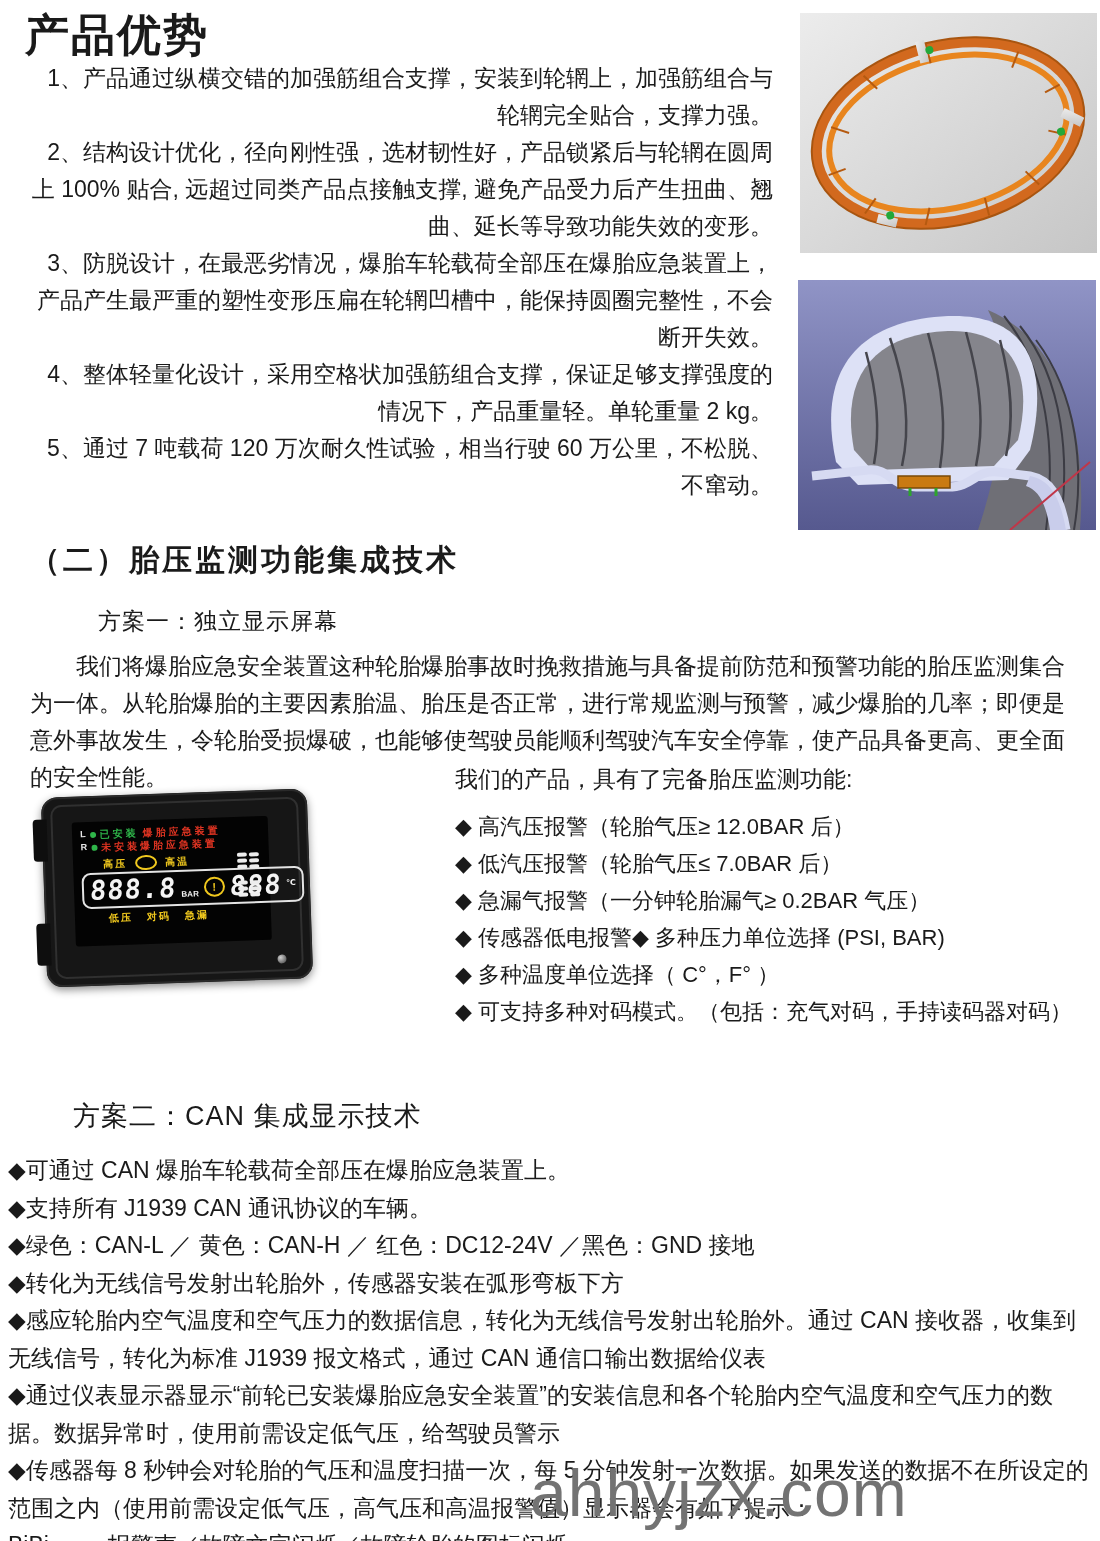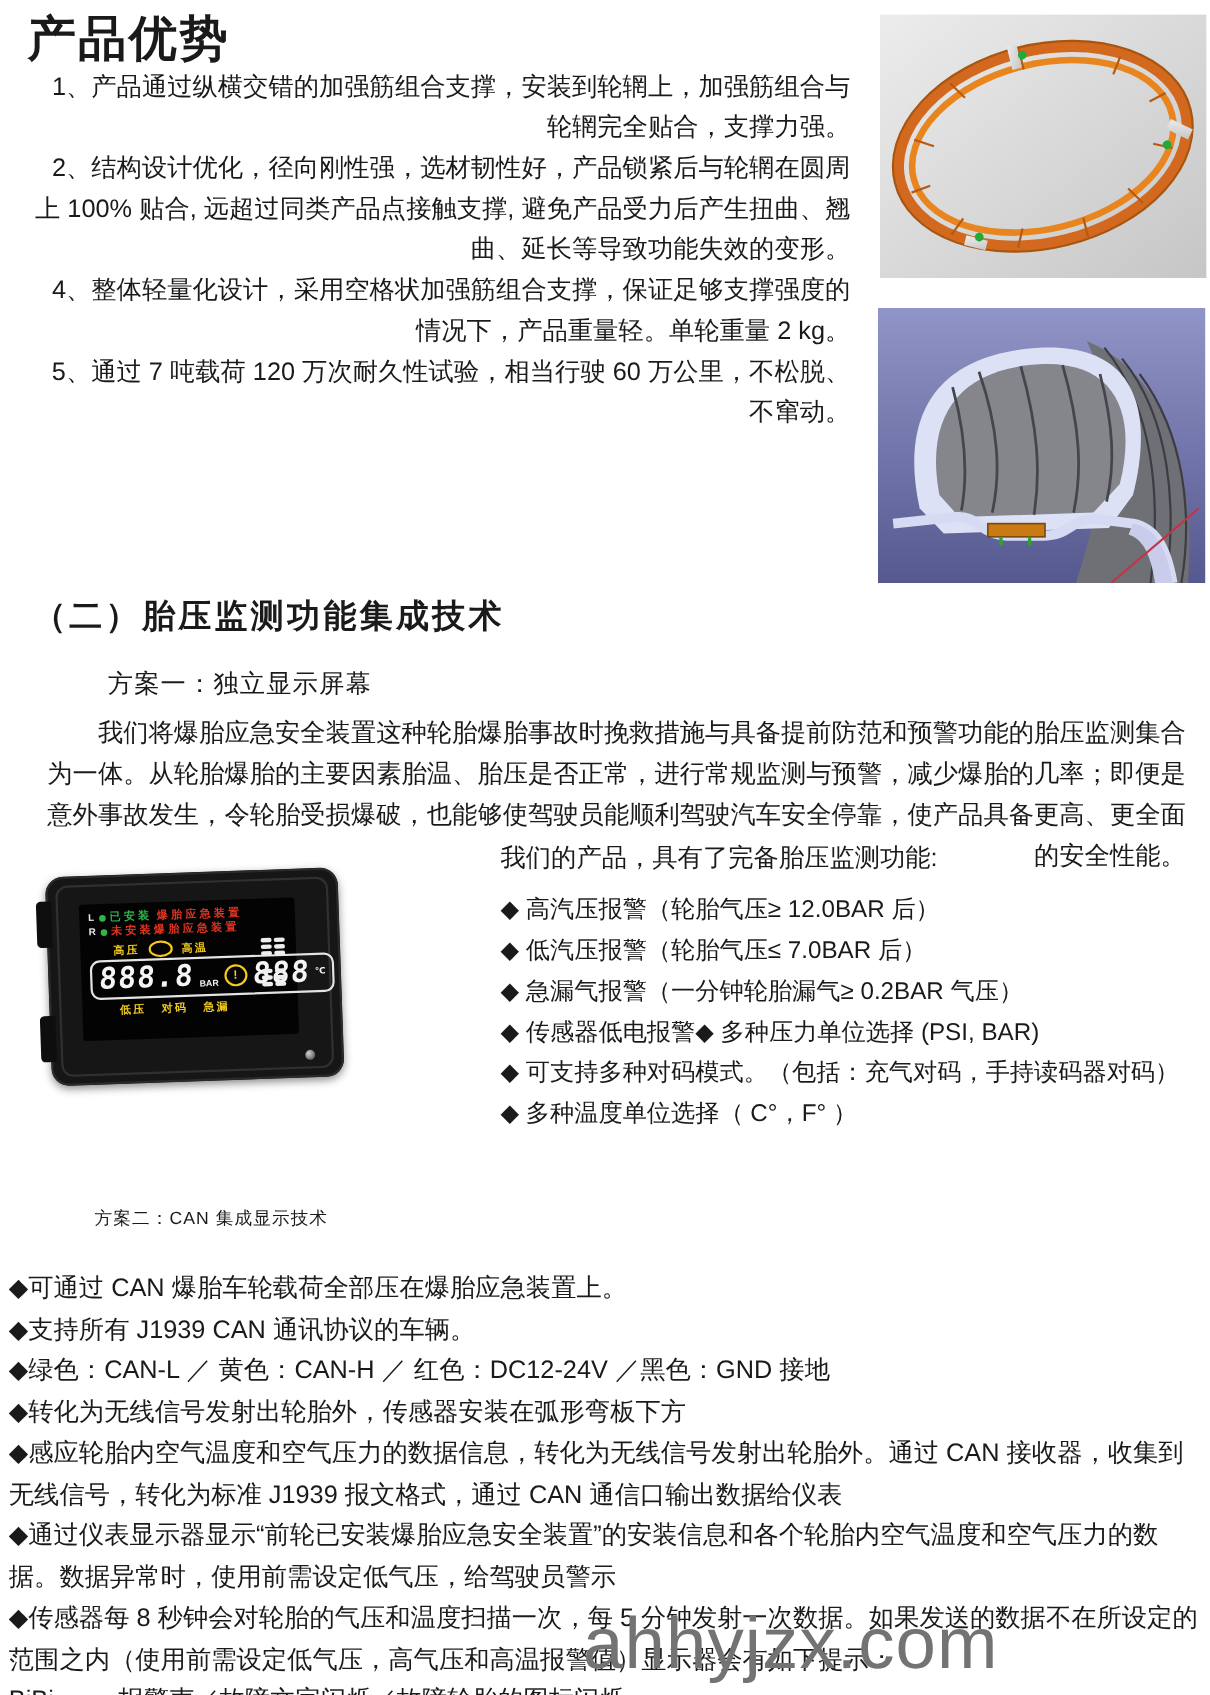--- a/index.html
+++ b/index.html
@@ -5,25 +5,25 @@
   html,body{margin:0;padding:0;background:#ffffff;}
   body{width:1100px;height:1541px;position:relative;overflow:hidden;
        font-family:"Liberation Sans","DejaVu Sans",sans-serif;color:#1a1a1a;}
   .abs{position:absolute;}
   
   .doc-title{left:25px;top:6px;font-size:44px;font-weight:700;letter-spacing:2px;}
   .adv-list{left:25px;top:60px;width:748px;font-size:23px;line-height:37px;text-align:right;}
   .adv-list p{margin:0;}
   .sec-heading{left:30px;top:540px;font-size:30px;font-weight:600;letter-spacing:3px;}
   .plan1{left:98px;top:606px;font-size:23px;letter-spacing:1px;}
-  .intro{left:30px;top:648px;width:1048px;font-size:23px;line-height:37px;text-indent:2em;text-align:right;}
+  .intro{left:30px;top:648px;width:1048px;font-size:23px;line-height:37px;text-indent:2em;}
   .features-title{left:455px;top:764px;font-size:23px;}
   .feature-list{left:455px;top:808px;font-size:22px;line-height:37px;}
   .feature-list p{margin:0;}
-  .plan2{left:86px;top:1098px;font-size:16px;letter-spacing:1px;}
+  .plan2{left:73px;top:1098px;font-size:27px;letter-spacing:1px;}
   .can-list{left:8px;top:1152px;width:1086px;font-size:23px;line-height:37.5px;}
   .can-list p{margin:0;}
   .watermark{left:530px;top:1455px;font-size:66px;color:#737373;letter-spacing:1px;
              font-family:"Liberation Sans",sans-serif;}
   
   .img-frame{overflow:hidden;}
   .ring-img{left:800px;top:13px;width:297px;height:240px;}
   .tire-img{left:798px;top:280px;width:298px;height:250px;}
   
   .device-wrap{left:28px;top:785px;width:300px;height:212px;}
@@ -57,20 +57,21 @@
               background:radial-gradient(circle at 35% 35%, #cfcfcf, #3a3a3a);}
 </style>
 </head>
 <body>
 
 <div class="abs doc-title">产品优势</div>
 
 <div class="abs adv-list">
   <p>1、产品通过纵横交错的加强筋组合支撑，安装到轮辋上，加强筋组合与轮辋完全贴合，支撑力强。</p>
   <p>2、结构设计优化，径向刚性强，选材韧性好，产品锁紧后与轮辋在圆周上 100% 贴合, 远超过同类产品点接触支撑, 避免产品受力后产生扭曲、翘曲、延长等导致功能失效的变形。</p>
+  <p>3、防脱设计，在最恶劣情况，爆胎车轮载荷全部压在爆胎应急装置上，产品产生最严重的塑性变形压扁在轮辋凹槽中，能保持圆圈完整性，不会断开失效。</p>
   <p>4、整体轻量化设计，采用空格状加强筋组合支撑，保证足够支撑强度的情况下，产品重量轻。单轮重量 2 kg。</p>
   <p>5、通过 7 吨载荷 120 万次耐久性试验，相当行驶 60 万公里，不松脱、不窜动。</p>
 </div>
 
 <div class="abs img-frame ring-img">
   <svg width="297" height="240" viewBox="0 0 297 240">
     <defs>
       <linearGradient id="ringbg" x1="0" y1="0" x2="1" y2="1">
         <stop offset="0" stop-color="#ececec"></stop>
           <stop offset="1" stop-color="#c6c6c6"></stop>
@@ -201,22 +202,22 @@
     <div class="device-led"></div>
   </div>
 </div>
 
 <div class="abs features-title">我们的产品，具有了完备胎压监测功能:</div>
 <div class="abs feature-list">
   <p>◆ 高汽压报警（轮胎气压≥ 12.0BAR 后）</p>
   <p>◆ 低汽压报警（轮胎气压≤ 7.0BAR 后）</p>
   <p>◆ 急漏气报警（一分钟轮胎漏气≥ 0.2BAR 气压）</p>
   <p>◆ 传感器低电报警◆ 多种压力单位选择 (PSI, BAR)</p>
+  <p>◆ 多种温度单位选择（ C°，F° ）</p>
   <p>◆ 可支持多种对码模式。（包括：充气对码，手持读码器对码）</p>
-  <p>◆ 多种温度单位选择（ C°，F° ）</p>
 </div>
 
 <div class="abs plan2">方案二：CAN 集成显示技术</div>
 <div class="abs can-list">
   <p>◆可通过 CAN 爆胎车轮载荷全部压在爆胎应急装置上。</p>
   <p>◆支持所有 J1939 CAN 通讯协议的车辆。</p>
   <p>◆绿色：CAN-L ／ 黄色：CAN-H ／ 红色：DC12-24V ／黑色：GND 接地</p>
   <p>◆转化为无线信号发射出轮胎外，传感器安装在弧形弯板下方</p>
   <p>◆感应轮胎内空气温度和空气压力的数据信息，转化为无线信号发射出轮胎外。通过 CAN 接收器，收集到无线信号，转化为标准 J1939 报文格式，通过 CAN 通信口输出数据给仪表</p>
   <p>◆通过仪表显示器显示“前轮已安装爆胎应急安全装置”的安装信息和各个轮胎内空气温度和空气压力的数据。数据异常时，使用前需设定低气压，给驾驶员警示</p>

